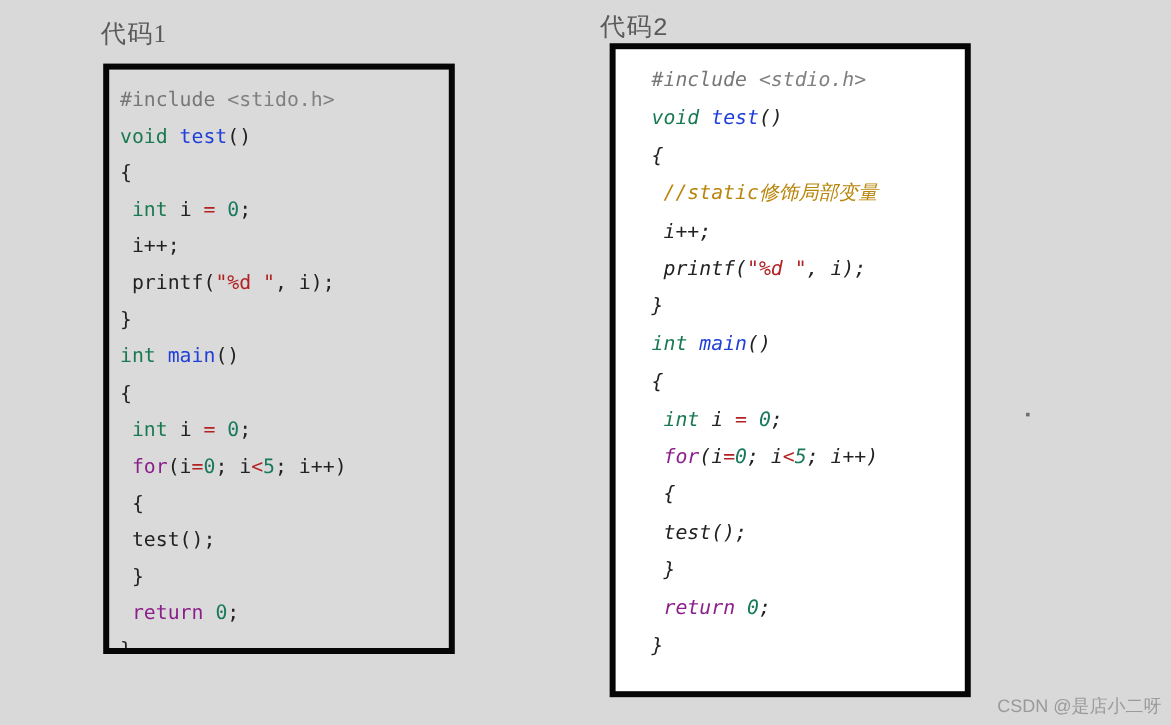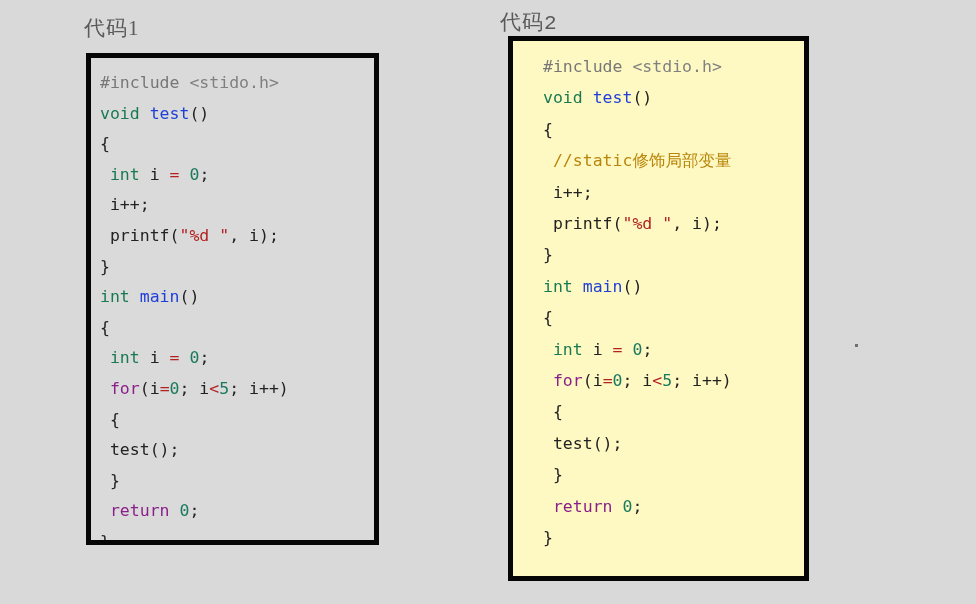--- a/index.html
+++ b/index.html
@@ -129,21 +129,21 @@
         <div class="code-line"><span class="tok-plain"> {</span></div>
         <div class="code-line"><span class="tok-plain"> test();</span></div>
         <div class="code-line"><span class="tok-plain"> }</span></div>
         <div class="code-line"><span class="tok-plain"> </span><span class="tok-kw">return</span><span class="tok-plain"> </span><span class="tok-num">0</span><span class="tok-plain">;</span></div>
         <div class="code-line"><span class="tok-plain">}</span></div>
       </div>
   </div>
 
   <div class="panel-title" id="title-2">代码2</div>
 
-  <div class="code-box" id="code-box-2" style="background: #fef9c3; border-color: rgb(6, 6, 6);">
+  <div class="code-box" id="code-box-2" style="background: #ffffff; border-color: rgb(6, 6, 6); font-style: italic;">
     <div class="code-inner" id="code-inner-2">
         <div class="code-line"><span class="tok-pre">#include </span><span class="tok-header">&lt;stdio.h&gt;</span></div>
         <div class="code-line"><span class="tok-type">void </span><span class="tok-fn">test</span><span class="tok-plain">()</span></div>
         <div class="code-line"><span class="tok-plain">{</span></div>
         <div class="code-line"><span class="tok-comment"> //static修饰局部变量</span></div>
         <div class="code-line"><span class="tok-plain"> i++;</span></div>
         <div class="code-line"><span class="tok-plain"> printf(</span><span class="tok-str">"%d "</span><span class="tok-plain">, i);</span></div>
         <div class="code-line"><span class="tok-plain">}</span></div>
         <div class="code-line"><span class="tok-type">int </span><span class="tok-fn">main</span><span class="tok-plain">()</span></div>
         <div class="code-line"><span class="tok-plain">{</span></div>
@@ -152,14 +152,15 @@
         <div class="code-line"><span class="tok-plain"> {</span></div>
         <div class="code-line"><span class="tok-plain"> test();</span></div>
         <div class="code-line"><span class="tok-plain"> }</span></div>
         <div class="code-line"><span class="tok-plain"> </span><span class="tok-kw">return</span><span class="tok-plain"> </span><span class="tok-num">0</span><span class="tok-plain">;</span></div>
         <div class="code-line"><span class="tok-plain">}</span></div>
       </div>
   </div>
 
   <div id="speck"></div>
 
+  <div id="watermark" style="color: rgb(154, 154, 154);">CSDN @是店小二呀</div>
 
 </div>
 
 </body></html>

